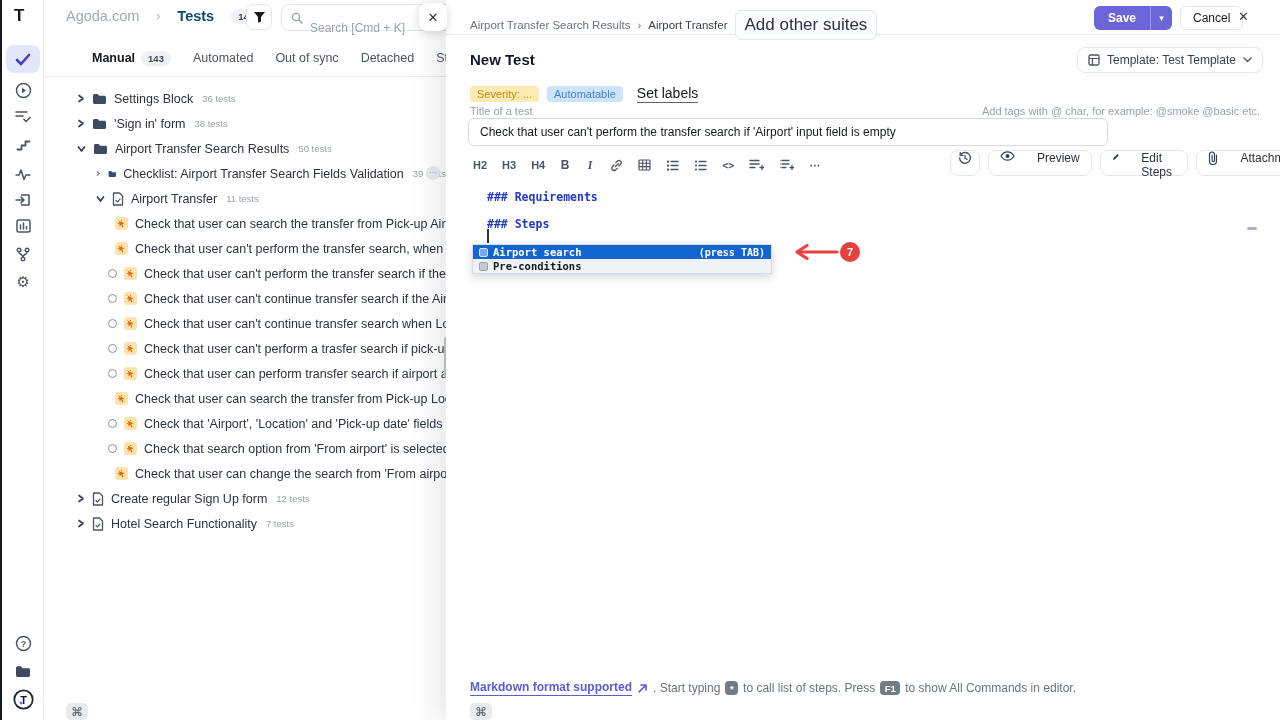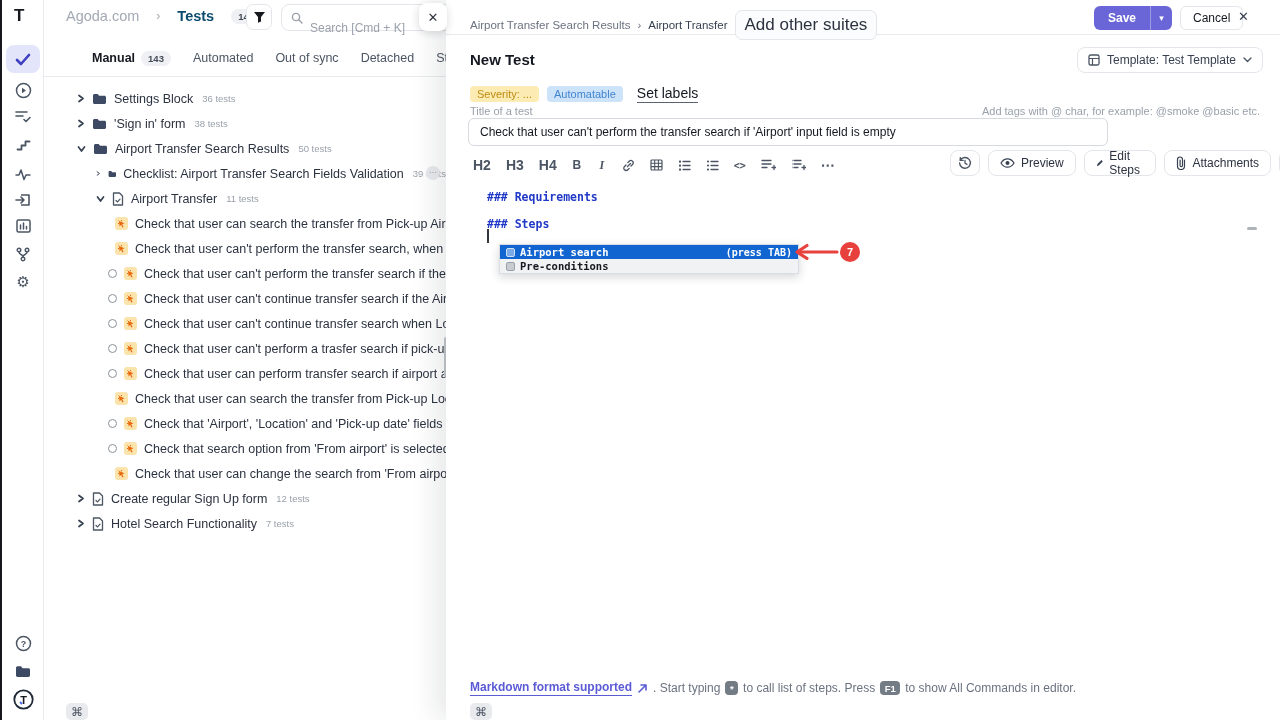--- a/index.html
+++ b/index.html
@@ -74,31 +74,31 @@
   .badge { border-radius:4px; font-size:11px; padding:2px 7px; font-weight:500;}
   .badge.sev { background:#fcecb3; color:#c08a10; }
   .badge.auto { background:#cde3fa; color:#4285cf; }
   .setlabels { font-size:14px; color:#15181f; border-bottom:1px solid #5b6270; padding-bottom:1px; margin-left:6px;}
   .fldlabel { left:24px; top:105px; font-size:11px; color:#9aa1ab;}
   .tagshint { right:20px; top:105px; font-size:11px; color:#9aa1ab;}
   .title-input { left:22px; top:118px; width:640px; height:28px; border:1px solid #d6dade; border-radius:6px;
     font-size:12px; color:#15181f; padding:0 11px; display:flex; align-items:center; background:#fff;}
   .fmtbar { left:24px; top:152px; display:flex; align-items:center; gap:9px; height:26px;}
   .fmtbtn { min-width:16px; height:20px; display:flex; align-items:center; justify-content:center;
-    color:#4b5563; font-size:14px; font-weight:600; padding:0 3px;}
+    color:#4b5563; font-size:11px; font-weight:600; padding:0 3px;}
   .fmtbtn.it { font-style:italic; font-family:"Liberation Serif",serif; font-size:12px;}
   .actions { left:504px; top:150px; display:flex; align-items:center; gap:8px;}
   .actbtn { height:26px; border:1px solid #e3e6ea; border-radius:8px; background:#fff; display:flex;
-    align-items:center; gap:6px; padding:0 11px; font-size:12px; color:#2b3240; font-weight:500;}
+    align-items:flex-start; gap:22px; padding:0 11px; font-size:12px; color:#2b3240; font-weight:500;}
   .actbtn.iconly { padding:0 7px; }
   .edit-area { left:0; top:180px; width:834px; height:494px;padding-left:14px; }
   .mono { font-family:"DejaVu Sans Mono", monospace; font-weight:bold; }
   .mdline { position:absolute; left:41px; font-size:11.5px; color:#2038c7; }
   .cursorbar { left:41px; top:229px; width:1.5px; height:14px; background:#30353f;}
-  .acmenu { left:53px; top:244px; width:300px; box-shadow:0 3px 10px rgba(20,25,40,.18);
+  .acmenu { left:26px; top:244px; width:300px; box-shadow:0 3px 10px rgba(20,25,40,.18);
     border:1px solid #d9dce1; }
   .acrow { height:14px; display:flex; align-items:center; gap:5px; padding:0 6px; font-size:10.5px;}
   .acrow.hl { background:#1065d0; color:#fff; }
   .acrow.plain { background:#f1f2f4; color:#15181f; }
   .acrow .hint { margin-left:auto; font-size:10px;}
   .acicon { width:9px; height:9px; border-radius:2px; flex:0 0 auto;}
   .acicon.blue { background:#7aa9e8; border:1px solid #cfe0f7;}
   .acicon.gray { background:#c8ccd2; border:1px solid #9aa1ab;}
   .arrow7 { left:345px; top:243px; }
   .badge7 { left:394px; top:242px; width:20px; height:20px; background:#e8413d; border-radius:50%;

